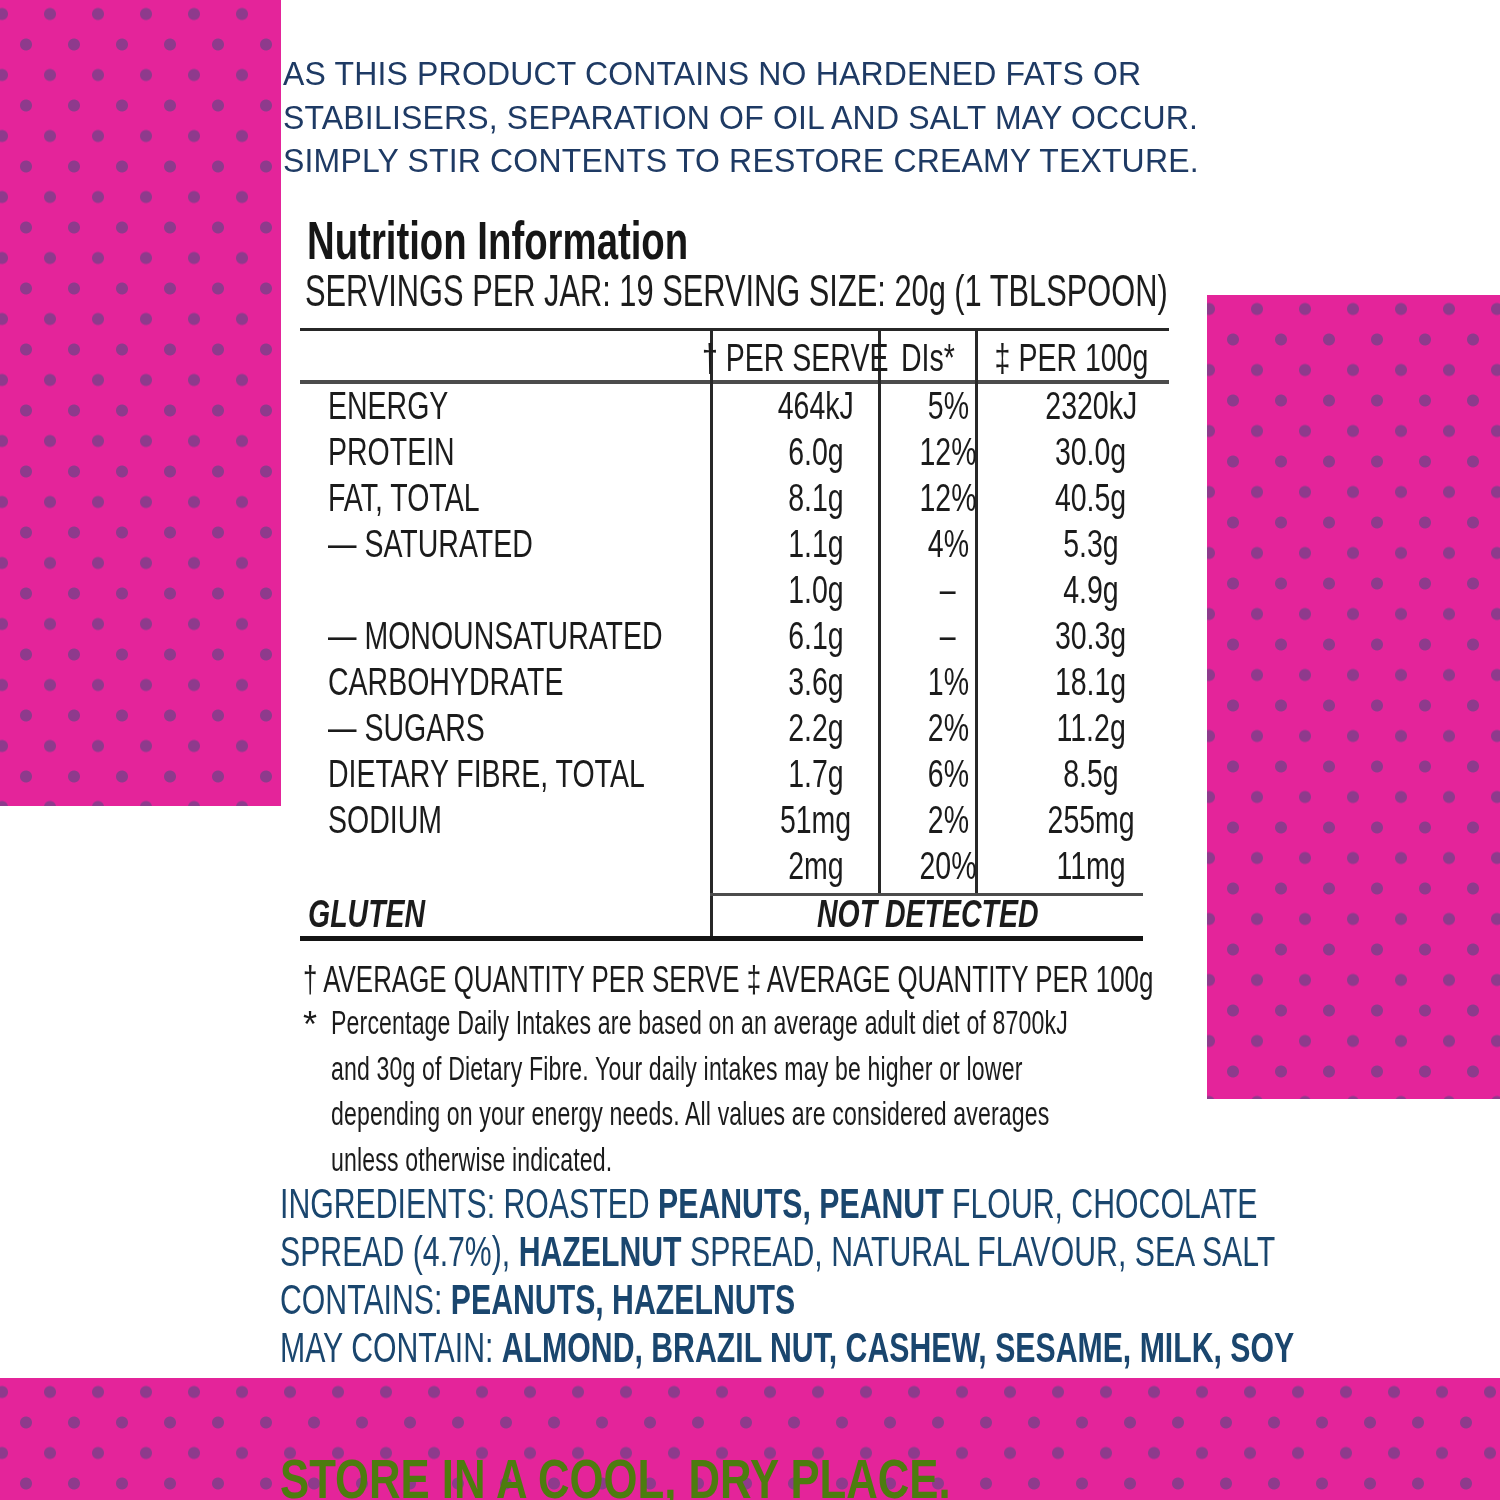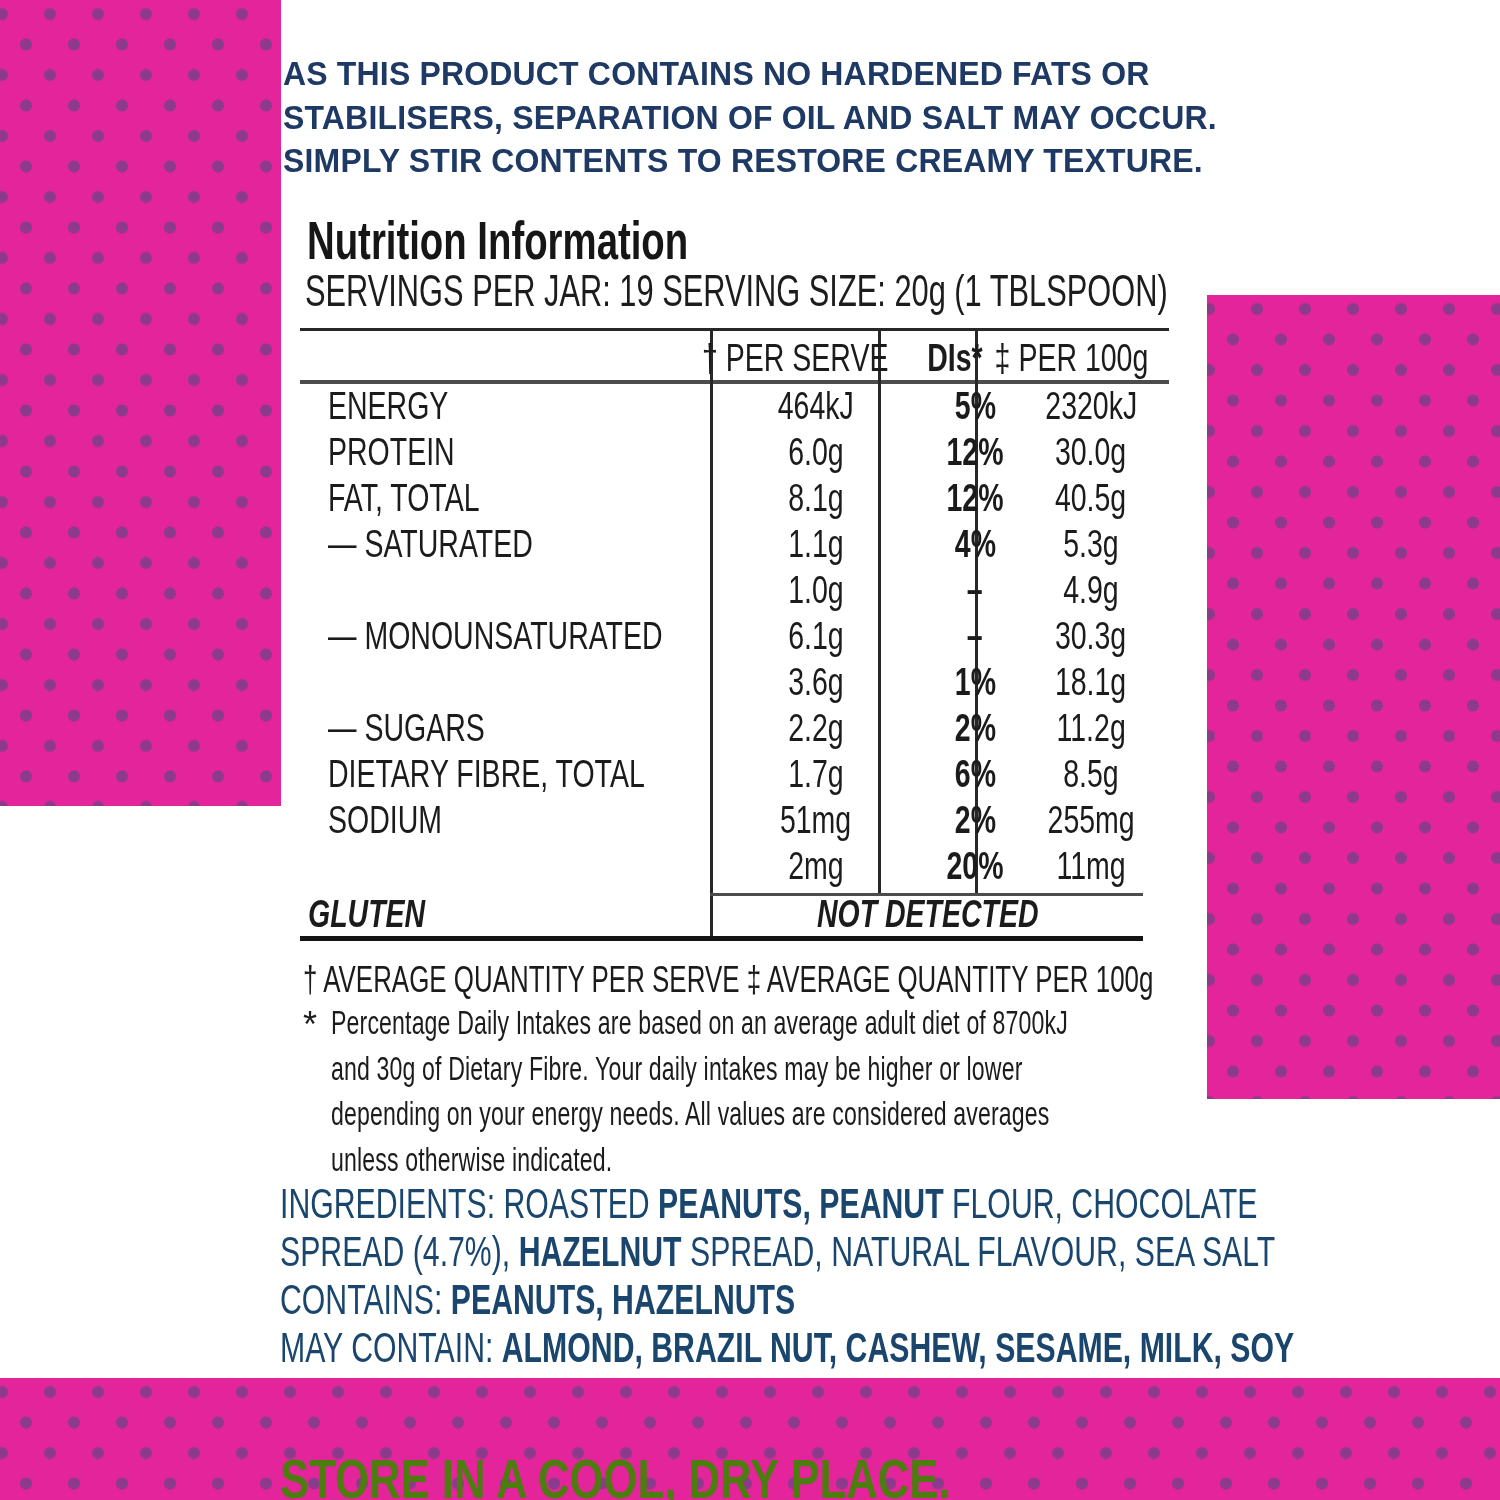--- a/index.html
+++ b/index.html
@@ -21,21 +21,21 @@
   }
   .panel-left{left:0;top:295;width:281px;height:806px;}
   .panel-right{left:1207px;top:295px;width:293px;height:804px;}
   .banner{left:0;top:1378px;width:1500px;height:122px;}
 
   
   .cond{display:inline-block;white-space:nowrap;transform-origin:0 50%;}
   .cx{display:inline-block;white-space:nowrap;transform-origin:50% 50%;}
 
   
-  .notice{left:283px;top:52px;color:#1e3a64;font-weight:bold;font-size:34px;line-height:43.5px;}
+  .notice{left:283px;top:52px;color:#1e3a64;font-weight:normal;font-size:34px;line-height:43.5px;}
   .notice .cond{transform:scaleX(.94);letter-spacing:.2px;}
 
   
   .nutri-title{left:307px;top:212px;color:#161616;font-weight:bold;font-size:54px;line-height:56px;}
   .nutri-title .cond{transform:scaleX(.71);}
   .servings{left:305px;top:268px;color:#1c1c1c;font-size:44px;line-height:46px;}
   .servings .cond{transform:scaleX(.70);}
 
   
   .ntable{left:300px;top:328px;width:869px;height:616px;color:#1b1b1b;font-size:38px;}
@@ -46,21 +46,21 @@
   .r-bottom{left:0;top:608px;width:843px;height:5px;background:#141414;}
   .v1{left:410px;top:0;width:3px;height:613px;}
   .v2{left:578px;top:0;width:3px;height:568px;}
   .v3{left:675px;top:0;width:3px;height:568px;}
 
   .thead{position:absolute;left:0;top:0;width:869px;height:52px;}
   .cell{position:absolute;top:0;height:100%;display:flex;align-items:flex-end;}
   .cell.center{justify-content:center;}
   .col-label{left:8px;width:395px;}
   .col-v1{left:413px;width:165px;}
-  .col-v2{left:608px;width:94px;font-weight:bold;}
+  .col-v2{left:581px;width:94px;}
   .col-v3{left:678px;width:186px;}
   .ntable .cond{transform:scaleX(.75);}
   .ntable .cx{transform:scaleX(.75);}
 
   .rows{position:absolute;left:0;top:54px;width:869px;margin-left:20px;}
   .trow{position:relative;height:46px;}
   .trow .cell{height:46px;}
 
   .gluten{position:absolute;left:0;top:568px;width:869px;height:40px;font-style:italic;}
   .gluten .cell{height:40px;}
@@ -199,20 +199,23 @@
           <span class="cx">6.1g</span>
         </div>
       <div class="cell center col-v2">
           <span class="cx">–</span>
         </div>
       <div class="cell center col-v3">
           <span class="cx">30.3g</span>
         </div>
     </div>
     <div class="trow">
+      <div class="cell col-label">
+          <span class="cond">CARBOHYDRATE</span>
+        </div>
       <div class="cell center col-v1">
           <span class="cx">3.6g</span>
         </div>
       <div class="cell center col-v2">
           <span class="cx">1%</span>
         </div>
       <div class="cell center col-v3">
           <span class="cx">18.1g</span>
         </div>
     </div>

